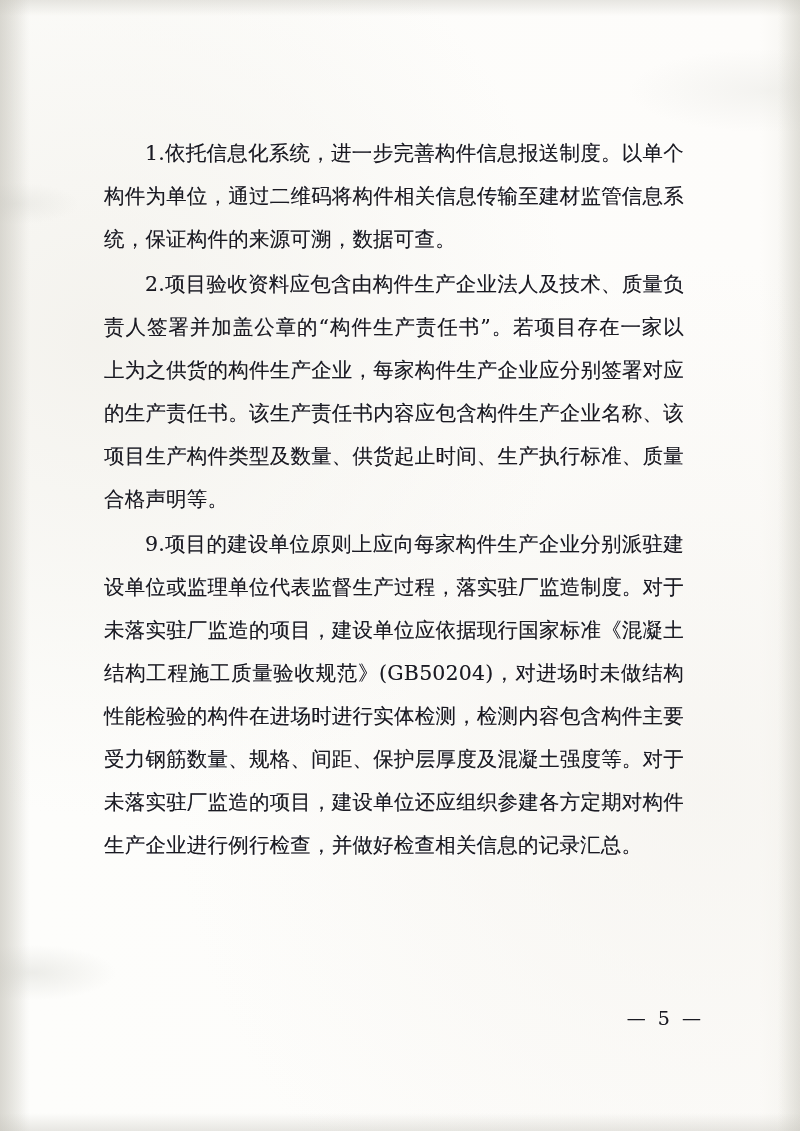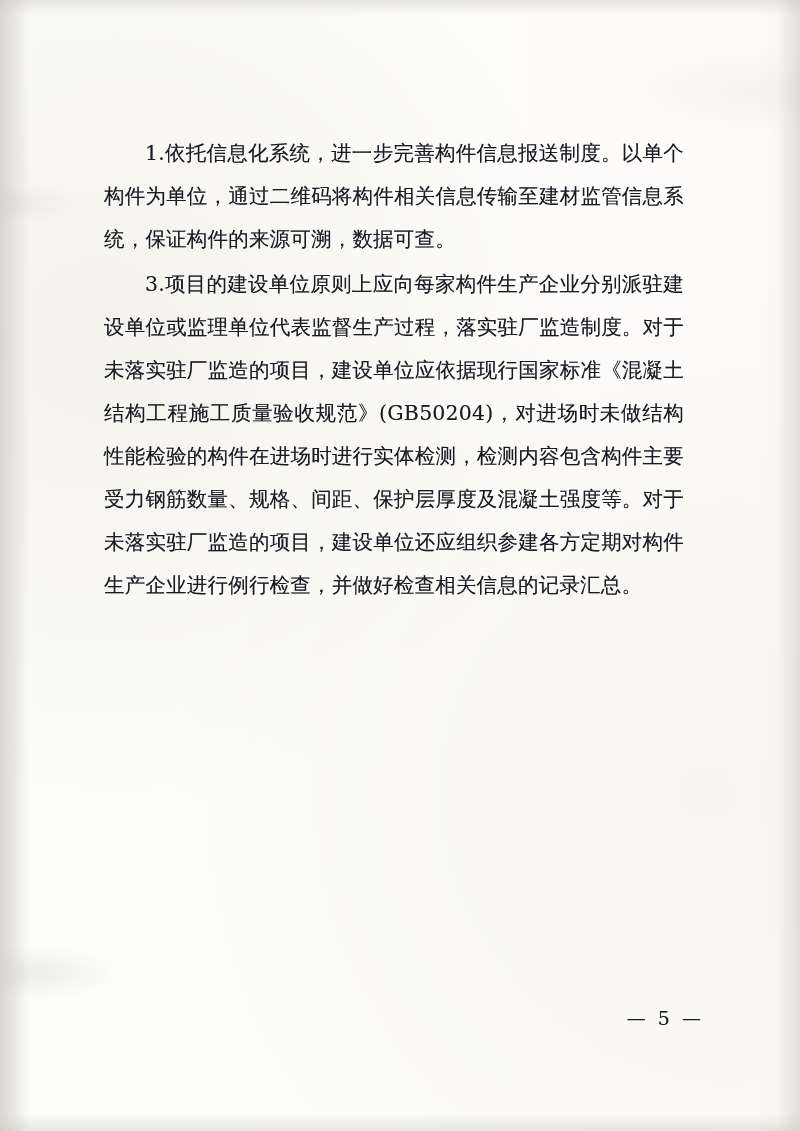--- a/index.html
+++ b/index.html
@@ -100,18 +100,19 @@
 
 <div class="page">
 
   <div class="edge-shadow-left"></div>
   <div class="edge-shadow-right"></div>
   <div class="edge-shadow-top"></div>
   <div class="edge-shadow-bottom"></div>
 
   <div class="body-text">
     <p class="para">1.依托信息化系统，进一步完善构件信息报送制度。以单个构件为单位，通过二维码将构件相关信息传输至建材监管信息系统，保证构件的来源可溯，数据可查。</p>
-    <p class="para">3.项目的建设单位原则上应向每家构件生产企业分别派驻建设单位或监理单位代表监督生产过程，落实驻厂监造制度。对于未落实驻厂监造的项目，建设单位应依据现行国家标准《混凝土结构工程施工质量验收规范》(GB50204)，对进场时未做结构性能检验的构件在进场时进行实体检测，检测内容包含构件主要受力钢筋数量、规格、间距、保护层厚度及混凝土强度等。对于未落实驻厂监造的项目，建设单位还应组织参建各方定期对构件生产企业进行例行检查，并做好检查相关信息的记录汇总。</p>
+    <p class="para">2.项目验收资料应包含由构件生产企业法人及技术、质量负责人签署并加盖公章的“构件生产责任书”。若项目存在一家以上为之供货的构件生产企业，每家构件生产企业应分别签署对应的生产责任书。该生产责任书内容应包含构件生产企业名称、该项目生产构件类型及数量、供货起止时间、生产执行标准、质量合格声明等。</p>
+    <p class="para">9.项目的建设单位原则上应向每家构件生产企业分别派驻建设单位或监理单位代表监督生产过程，落实驻厂监造制度。对于未落实驻厂监造的项目，建设单位应依据现行国家标准《混凝土结构工程施工质量验收规范》(GB50204)，对进场时未做结构性能检验的构件在进场时进行实体检测，检测内容包含构件主要受力钢筋数量、规格、间距、保护层厚度及混凝土强度等。对于未落实驻厂监造的项目，建设单位还应组织参建各方定期对构件生产企业进行例行检查，并做好检查相关信息的记录汇总。</p>
   </div>
 
   <div class="page-number">— 5 —</div>
 
 </div>
 
 </body></html>

